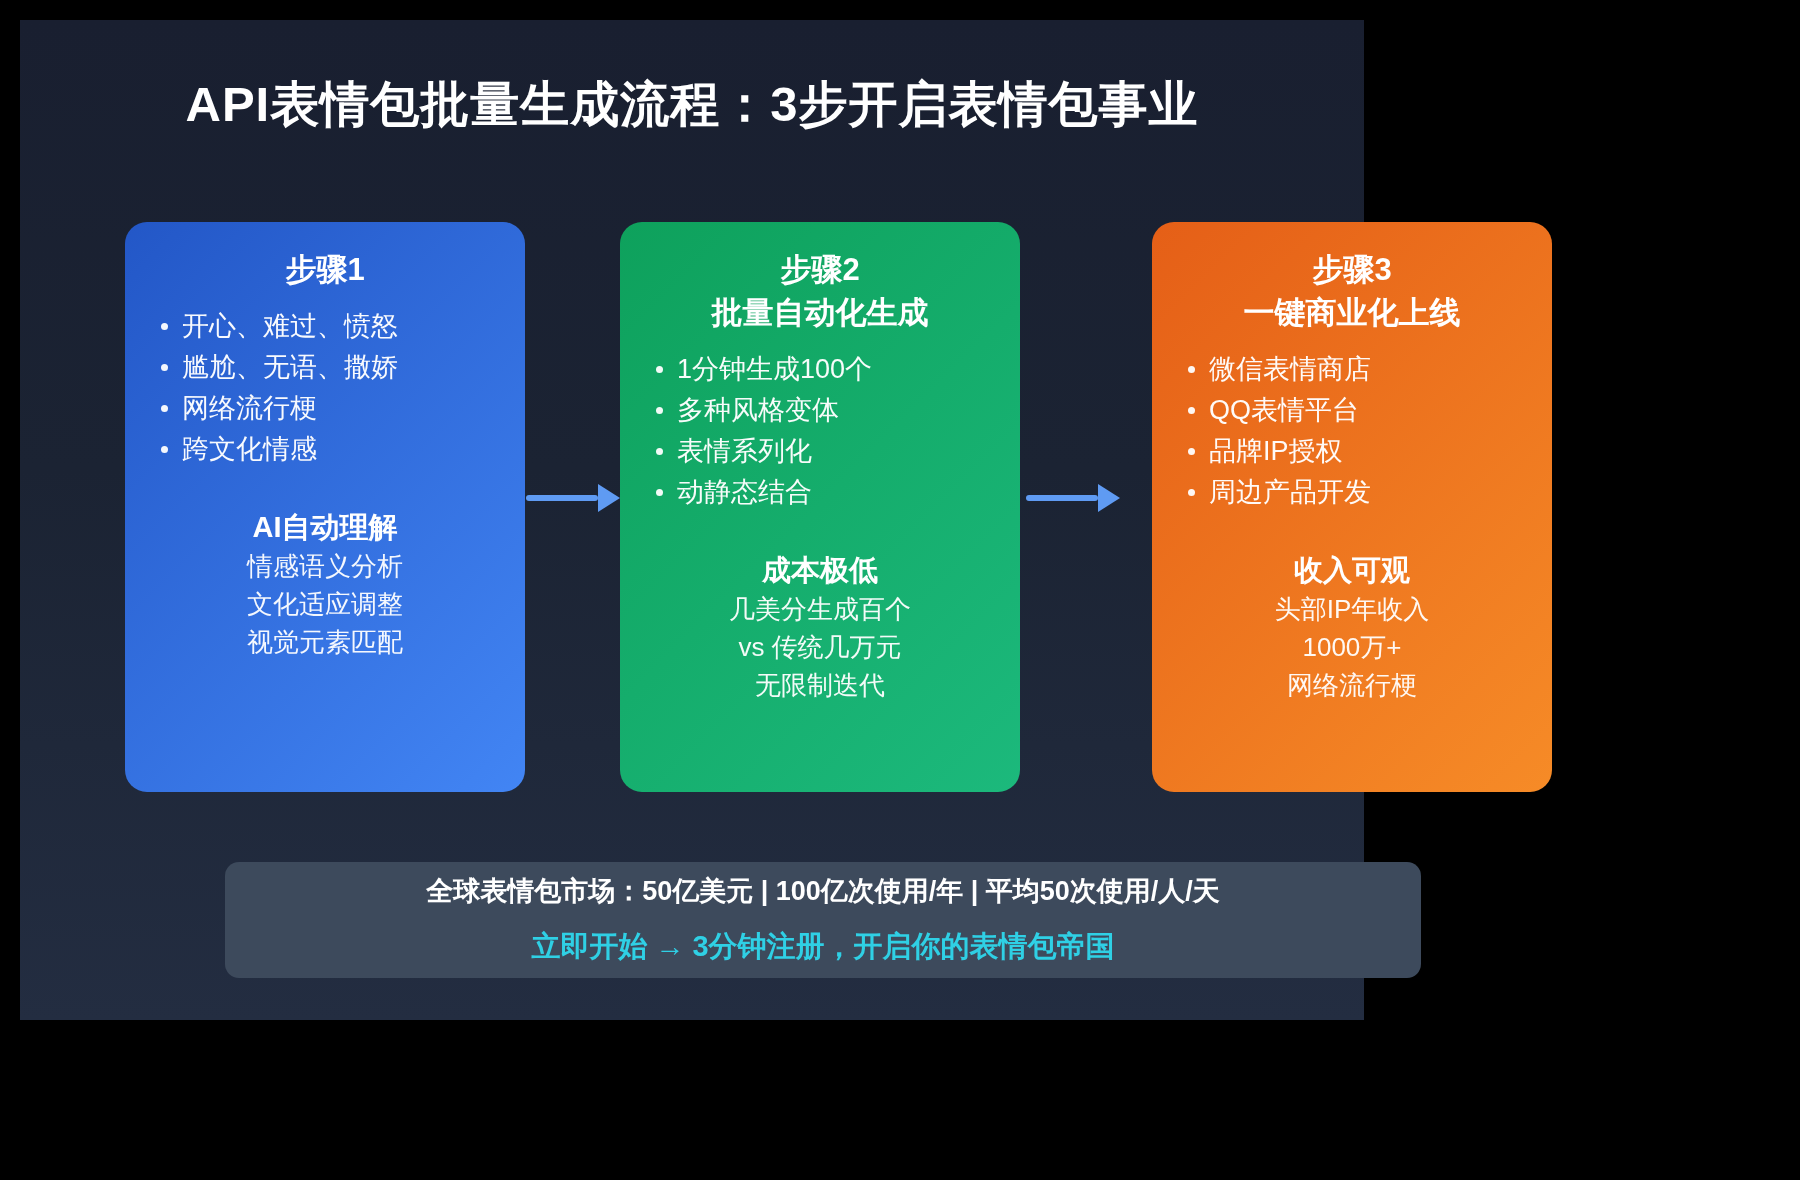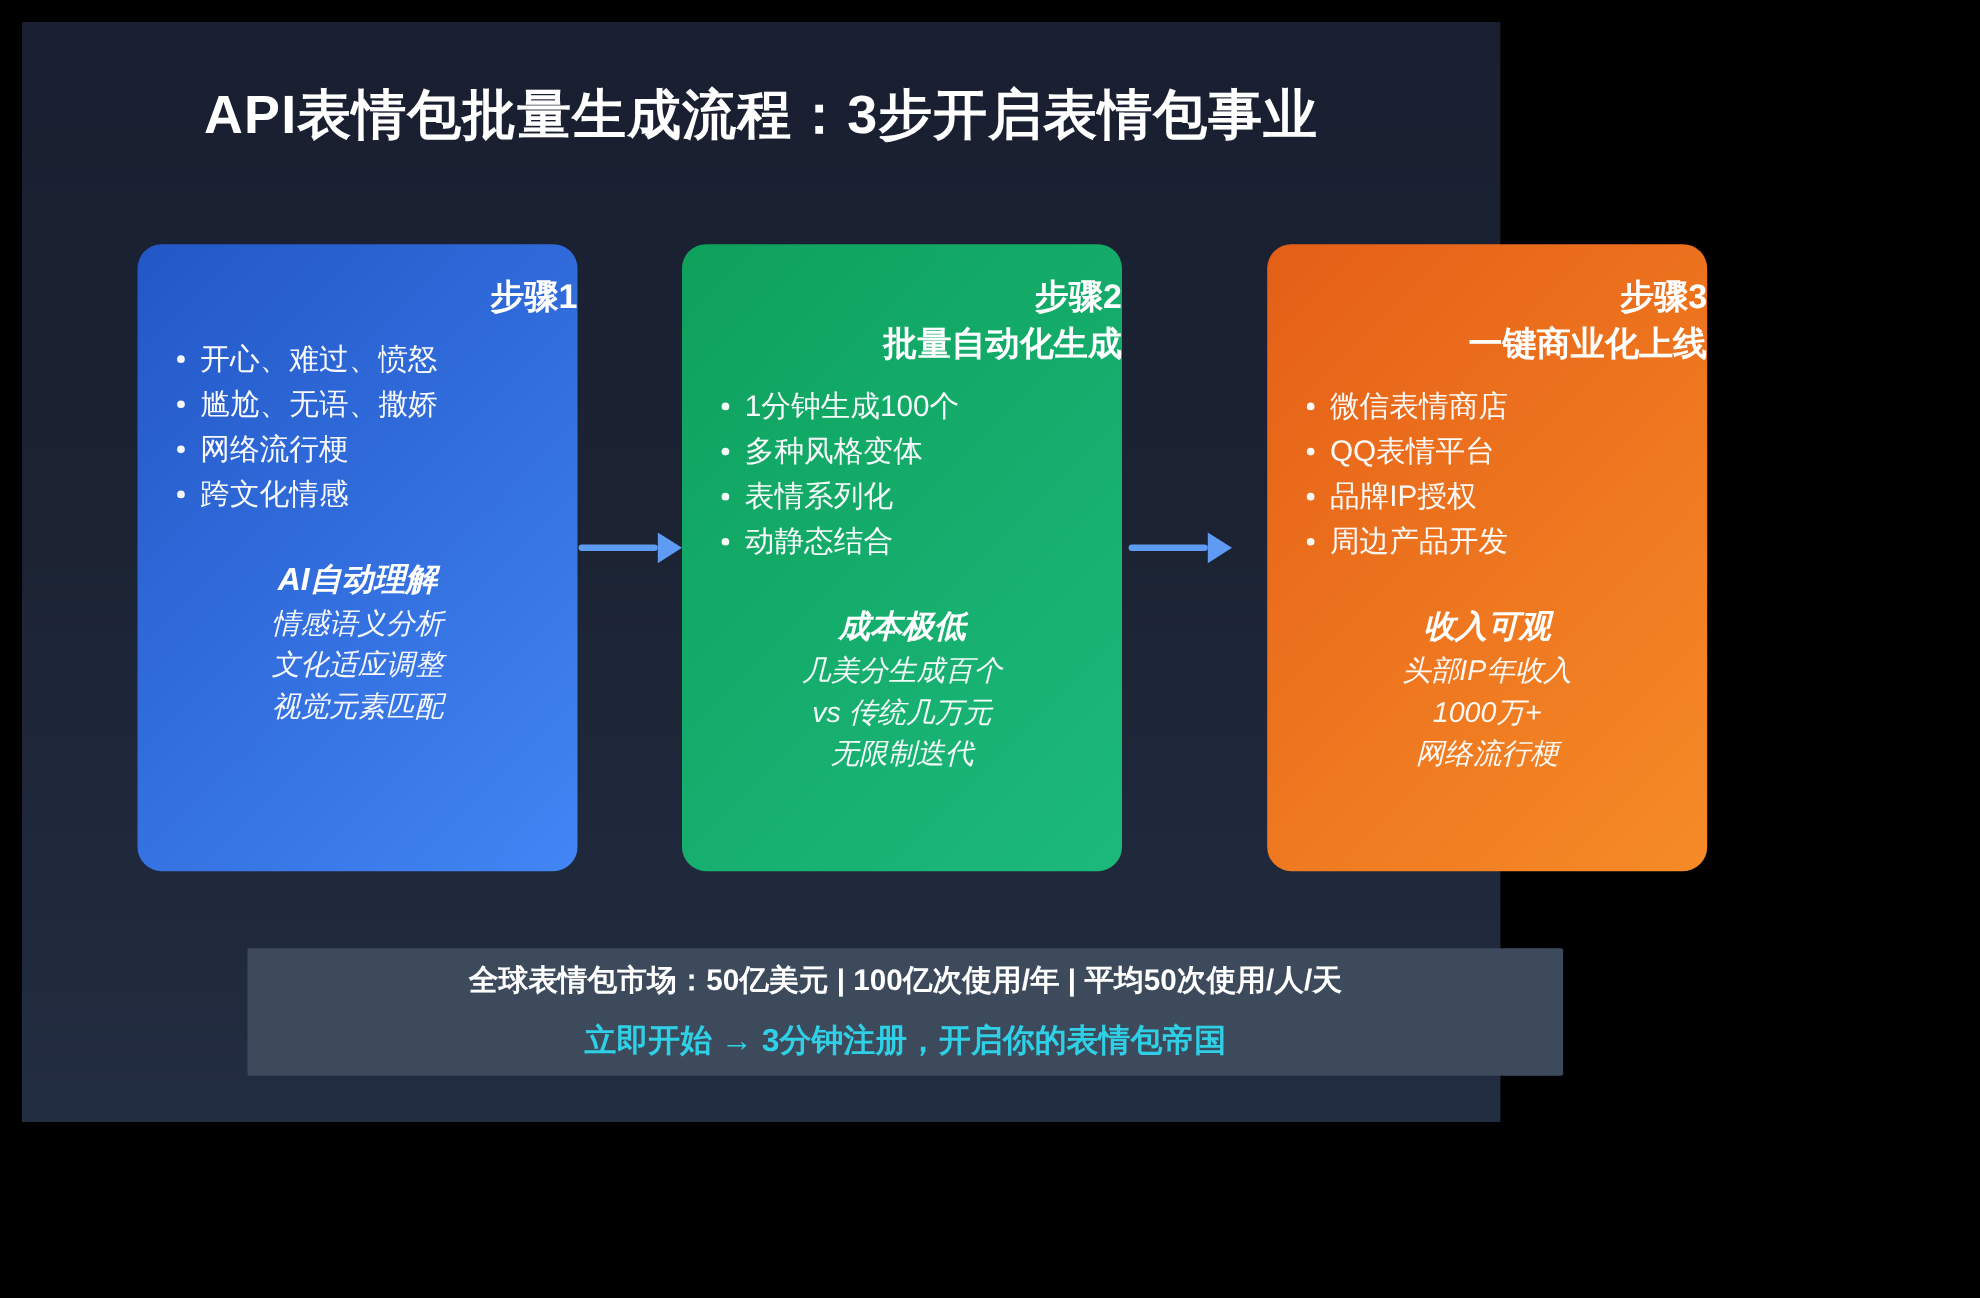--- a/index.html
+++ b/index.html
@@ -20,46 +20,46 @@
     letter-spacing:1px;
   }
   .card{
     position:absolute;top:202px;width:400px;height:570px;
     border-radius:22px;color:#ffffff;box-sizing:border-box;
   }
   .card-1{left:105px;background:linear-gradient(135deg,#2357c7 0%,#4285f4 100%);}
   .card-2{left:600px;background:linear-gradient(135deg,#0ea15c 0%,#1cb97c 100%);}
   .card-3{left:1132px;background:linear-gradient(135deg,#e55f17 0%,#f68b27 100%);}
   .card-header{
-    margin-top:26px;text-align:right;font-size:31px;font-weight:700;line-height:43px;
+    margin-top:26px;text-align:center;font-size:31px;font-weight:700;line-height:43px;
   }
   .bullets{margin:15px 0 0 0;padding:0 0 0 36px;list-style:none;}
   .bullet{
     display:flex;align-items:center;line-height:41px;font-size:27px;
     color:rgba(255,255,255,0.97);
   }
   .dot{
     width:7px;height:7px;border-radius:50%;background:#ffffff;opacity:0.95;
     margin-right:14px;flex:0 0 auto;
   }
-  .section{margin-top:37px;text-align:center;font-style:italic;}
+  .section{margin-top:37px;text-align:center;}
   .section-title{font-size:29px;font-weight:700;line-height:40px;}
   .section-line{font-size:26px;line-height:38px;color:rgba(255,255,255,0.95);}
   .arrow{position:absolute;top:463px;height:30px;display:flex;align-items:center;}
   .arrow-a{left:506px;width:94px;}
   .arrow-b{left:1006px;width:94px;}
   .arrow-line{flex:1 1 auto;height:6px;background:#5f9bf3;border-radius:3px;}
   .arrow-head{
     flex:0 0 auto;width:0;height:0;
     border-top:14px solid transparent;border-bottom:14px solid transparent;
     border-left:22px solid #5f9bf3;
   }
   .footer-banner{
     position:absolute;left:205px;top:842px;width:1196px;height:116px;
-    background:#3d4a5c;border-radius:2px;box-sizing:border-box;
+    background:#3d4a5c;border-radius:14px;box-sizing:border-box;
     text-align:center;padding-top:9px;
   }
   .stats-line{color:#ffffff;font-size:27px;font-weight:700;line-height:40px;}
   .cta-line{color:#2fd0e5;font-size:29px;font-weight:700;line-height:40px;margin-top:15px;}
 </style>
 </head>
 <body>
 
 <div class="canvas">
 

